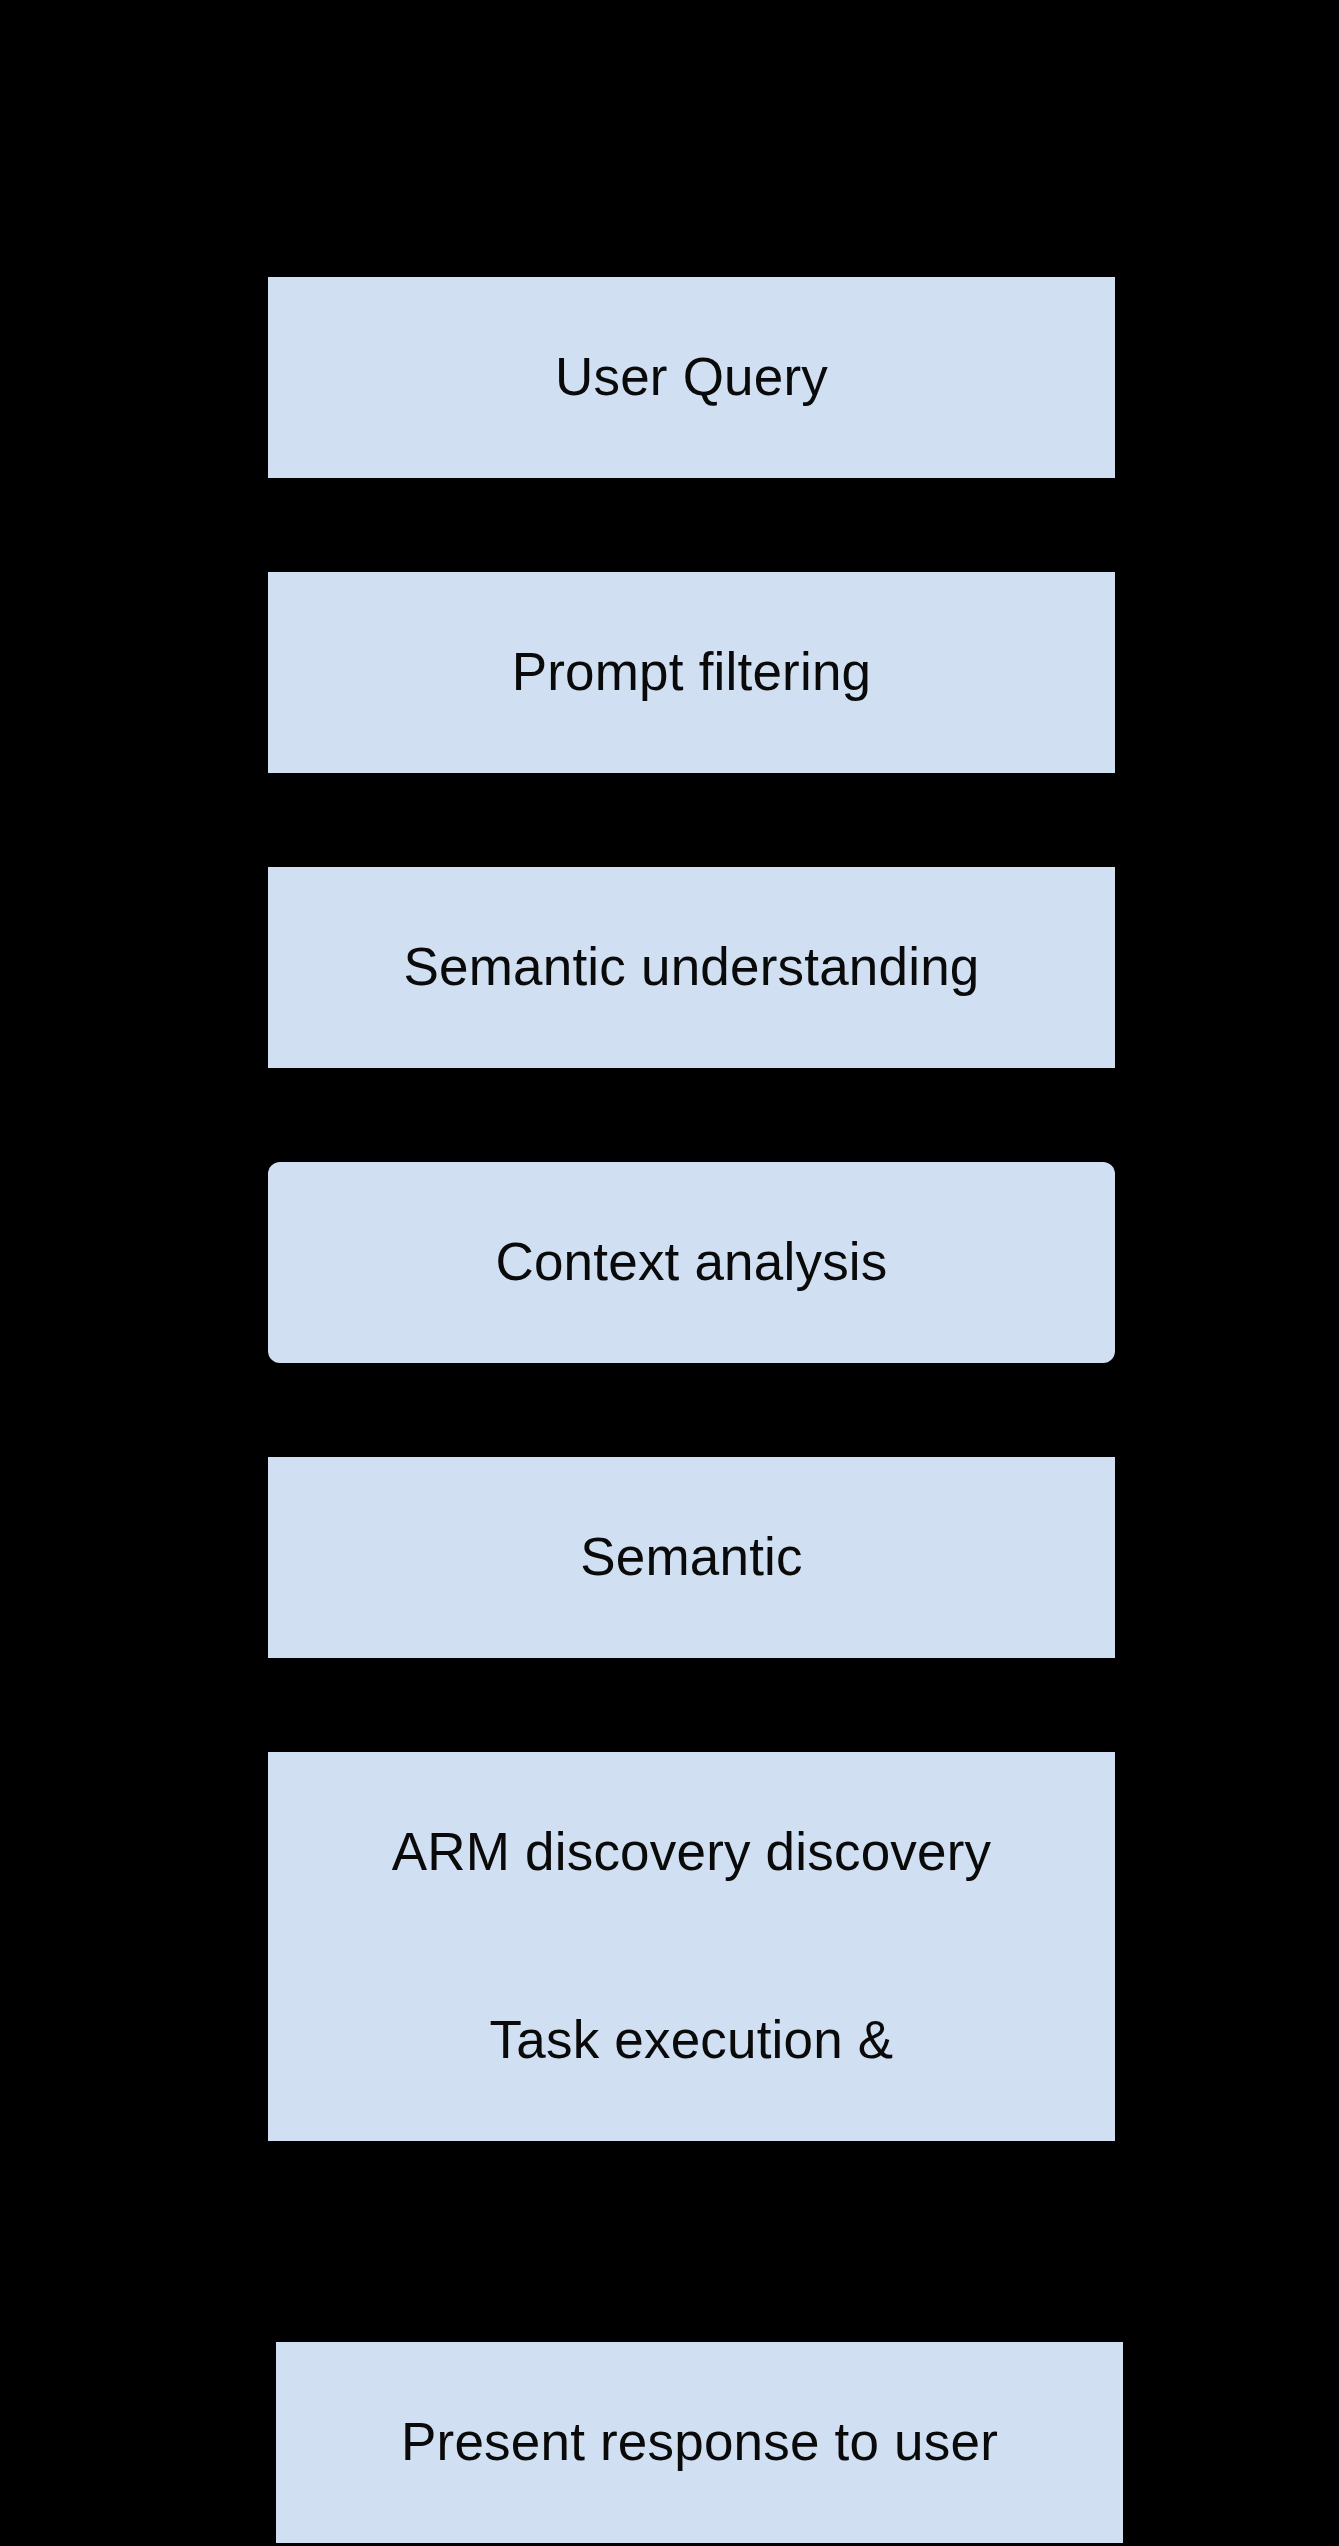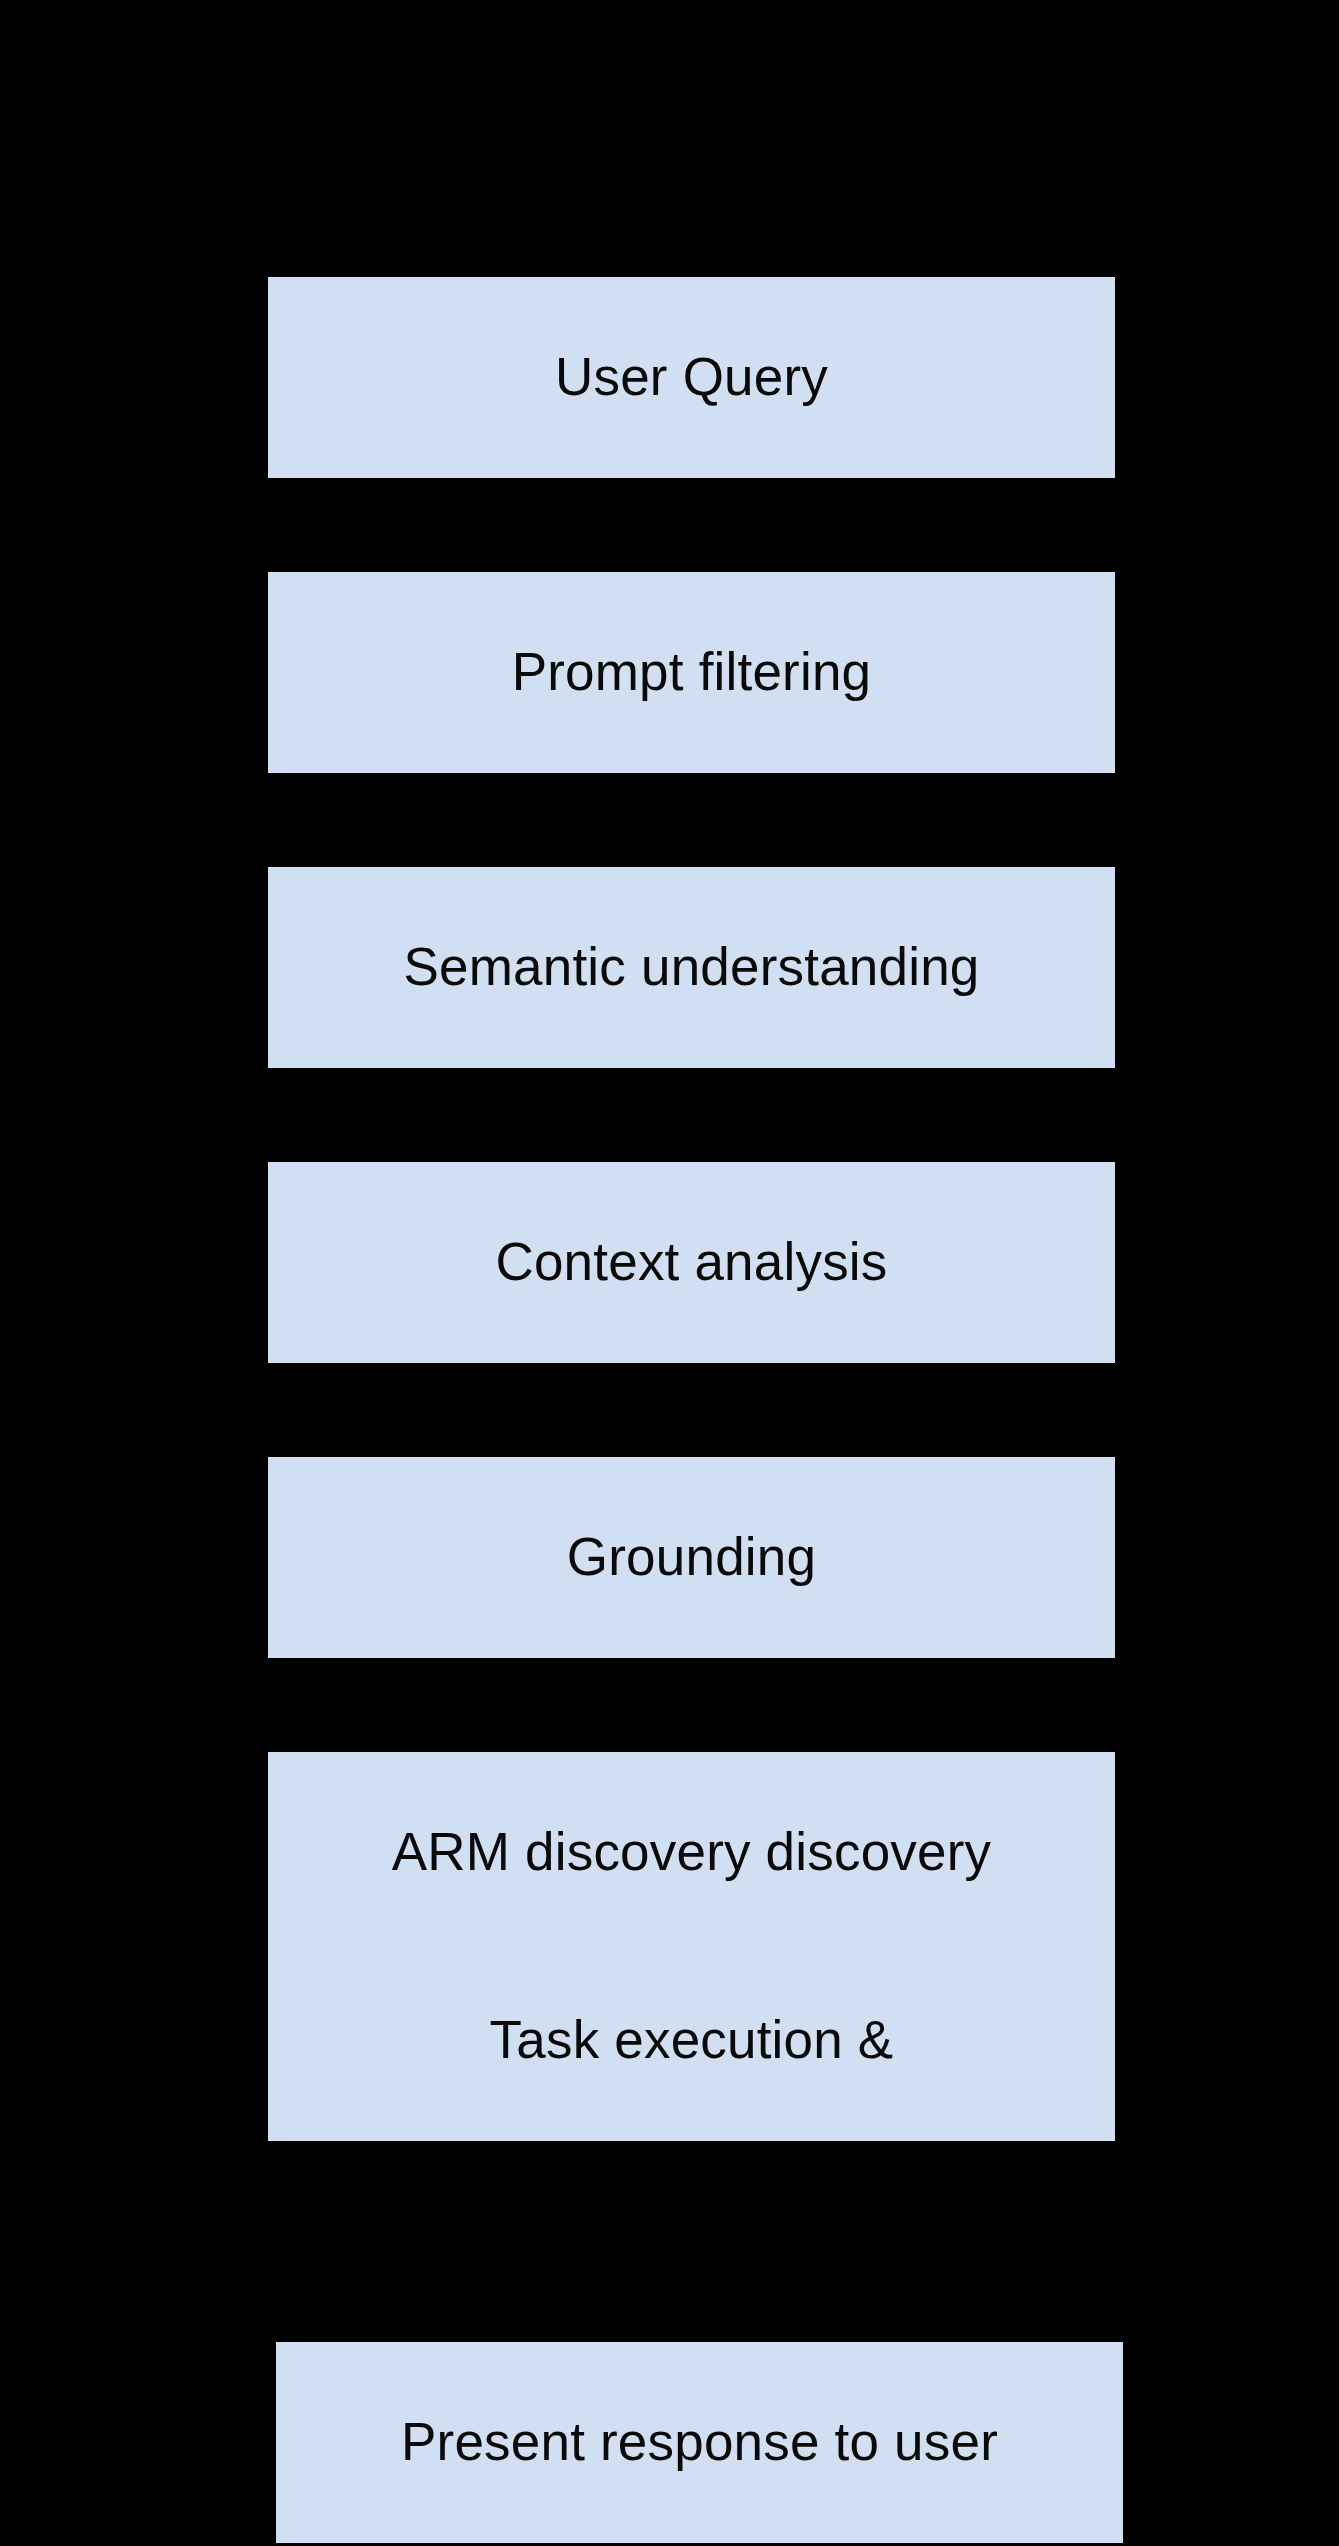--- a/index.html
+++ b/index.html
@@ -46,21 +46,21 @@
     font-weight: 400;
     letter-spacing: 0.2px;
     text-align: center;
     white-space: nowrap;
   }
 
   
   .node-0 { top: 277px; }
   .node-1 { top: 572px; }
   .node-2 { top: 867px; }
-  .node-3 { top: 1162px; }
+  .node-3 { top: 1162px; border-radius: 12px; }
   .node-4 { top: 1457px; }
   .node-5 { top: 1752px; }
   .node-6 { top: 1940px; }
   .node-7 { top: 2342px; margin-left: 8px; }
 </style>
 </head>
 <body>
 
 <div id="flow-canvas">
 
@@ -74,21 +74,21 @@
 
   <div class="flow-node node-1">
     <span class="flow-node-label">Prompt filtering</span>
   </div>
 
   <div class="flow-node node-3">
     <span class="flow-node-label">Context analysis</span>
   </div>
 
   <div class="flow-node node-4">
-    <span class="flow-node-label">Grounding</span>
+    <span class="flow-node-label">Semantic</span>
   </div>
 
   <div class="flow-node node-5">
     <span class="flow-node-label">ARM discovery discovery</span>
   </div>
 
   <div class="flow-node node-6">
     <span class="flow-node-label">Task execution &amp;</span>
   </div>
 

